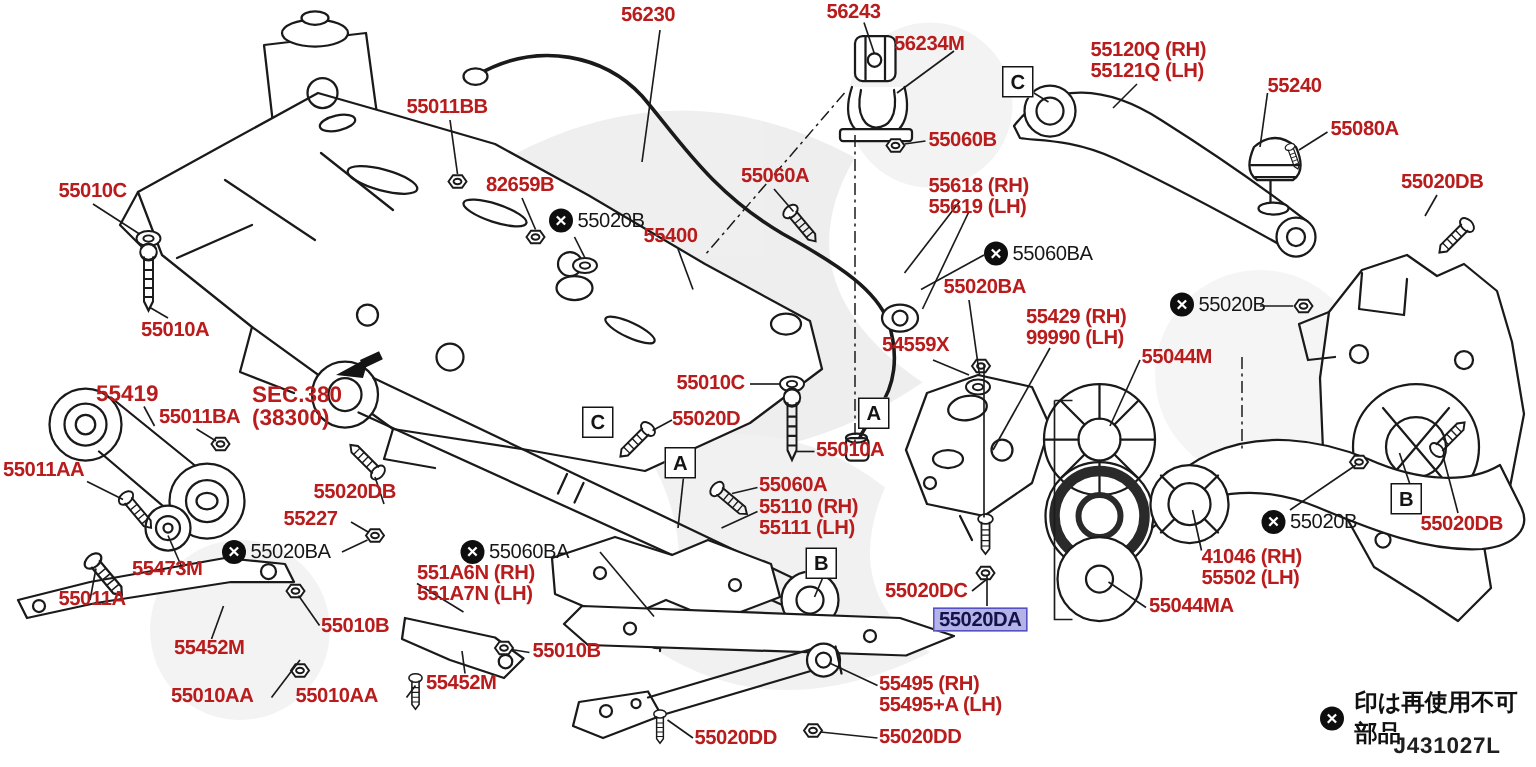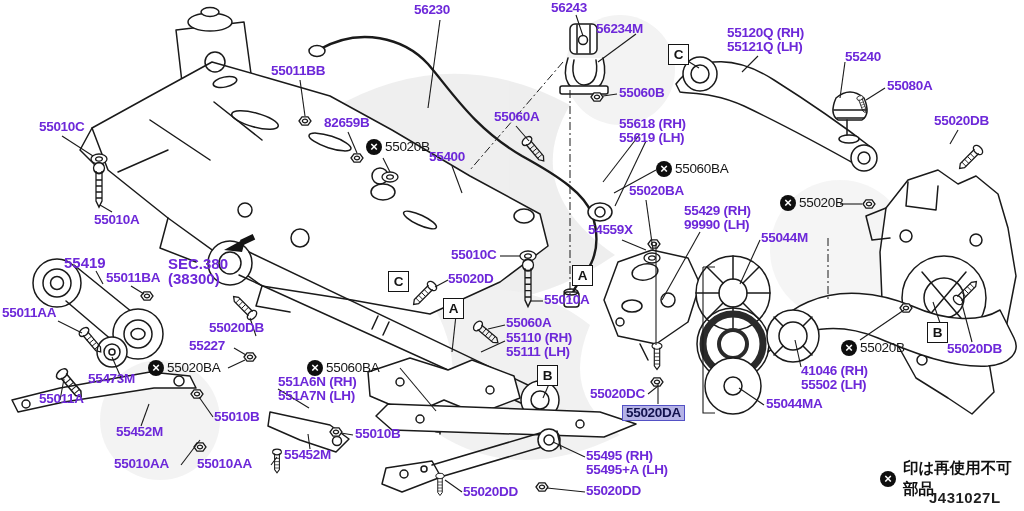--- a/index.html
+++ b/index.html
@@ -1,20 +1,20 @@
 <!DOCTYPE html>
 <html style="--hl-bg: #b5b3e6; --hl-border: #5351c5; --hl-text: #12124e; --ink: #1a1a1a;"><head>
 <meta charset="utf-8">
 <style>
   html,body{margin:0;padding:0;}
   body{width:1024px;height:511px;position:relative;background:#ffffff;
        font-family:"Liberation Sans","DejaVu Sans",sans-serif;overflow:hidden;}
   svg.art{position:absolute;left:0;top:0;}
   .lbl{position:absolute;font-weight:bold;font-size:13.5px;letter-spacing:-0.3px;
-       color:#6d28d9;white-space:nowrap;line-height:14px;}
+       color:#b91c1c;white-space:nowrap;line-height:14px;}
   .lbl.big{font-size:15px;letter-spacing:0;}
   .xwrap{position:absolute;display:flex;align-items:center;gap:3px;white-space:nowrap;}
   .xwrap .lbl-t{font-weight:normal;font-size:13.5px;letter-spacing:-0.3px;color:#161616;line-height:16px;}
   .xmark{width:16px;height:16px;border-radius:50%;background:#0e0e0e;color:#fff;
          font-weight:bold;font-size:13px;line-height:16px;text-align:center;flex:0 0 16px;}
   .callout{position:absolute;width:19px;height:19px;border:1.8px solid #141414;background:#fff;
            font-weight:bold;font-size:13.5px;color:#141414;display:flex;align-items:center;justify-content:center;}
   .hl{background:var(--hl-bg,#b5b3e6);border:1px solid var(--hl-border,#5351c5);
       color:var(--hl-text,#12124e);padding:0 3px;}
   .legend{position:absolute;display:flex;align-items:center;gap:7px;font-size:15.5px;

